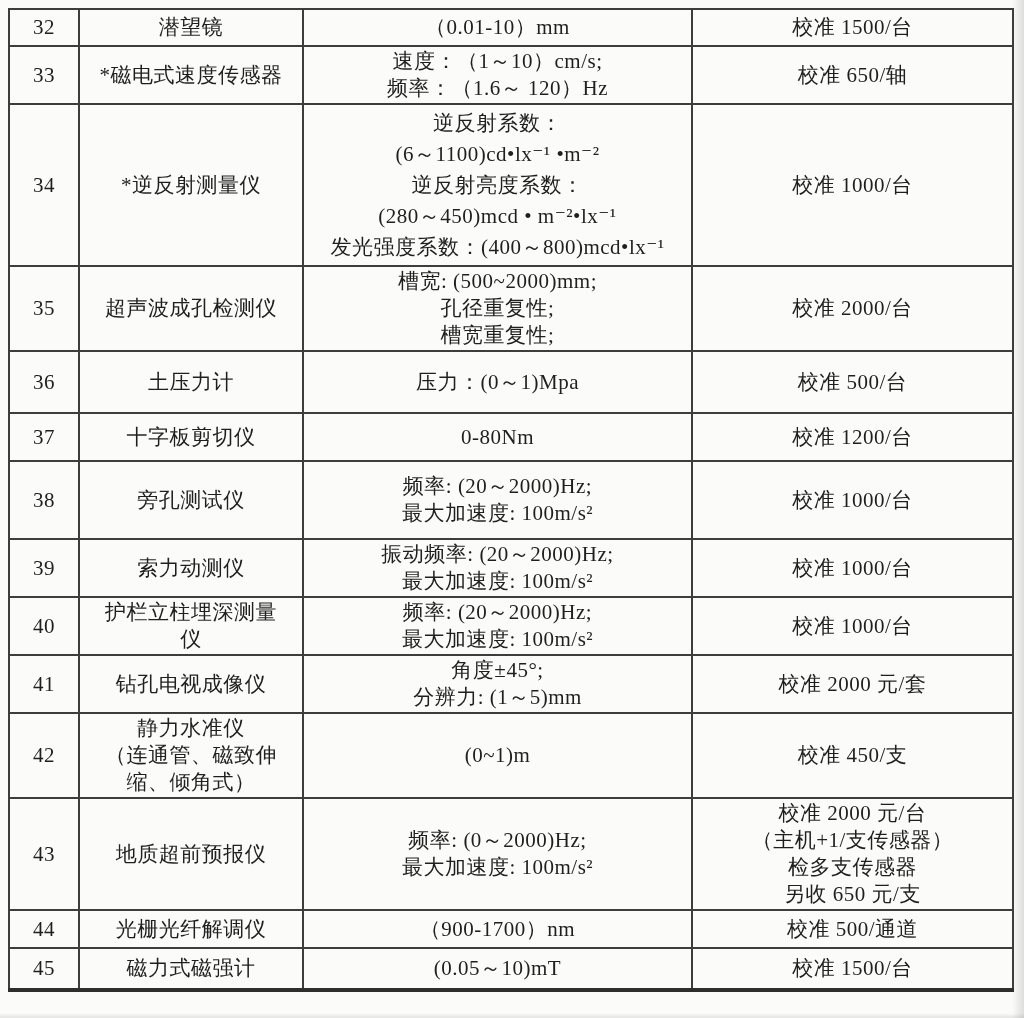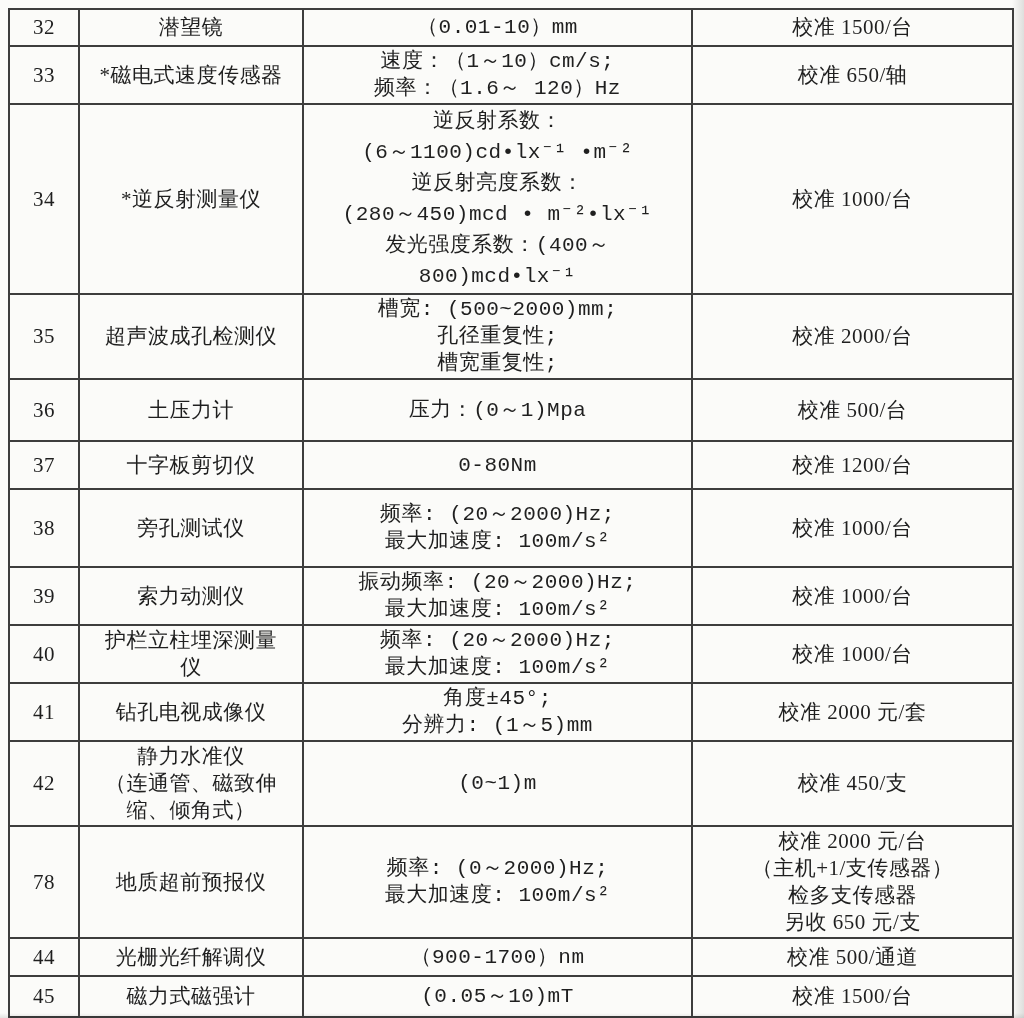--- a/index.html
+++ b/index.html
@@ -34,21 +34,21 @@
     white-space: pre-line;
     line-height: 27px;
     font-size: 21px;
     padding: 1px 4px;
     letter-spacing: 0.5px;
     overflow: hidden;
   }
   table.fee-table tr.row-34 td.range-cell { line-height: 31px; }
   table.fee-table tr:last-child td { border-bottom: 4px solid #2e2e2e; }
   td.no-cell { font-size: 20px; letter-spacing: 0; font-family: Liberation Serif, serif; }
-  td.range-cell { letter-spacing: 0.2px; font-family: Liberation Mono, monospace; }
+  td.range-cell { letter-spacing: 0.2px; }
   
   .edge-right {
     position: absolute;
     top: 0; right: 0;
     width: 12px; height: 100%;
     background: linear-gradient(to right, rgba(120,120,120,0) 0%, rgba(120,120,120,0.22) 100%);
     pointer-events: none;
   }
   .edge-bottom {
     position: absolute;
@@ -145,21 +145,21 @@
       </tr>
       <tr style="height:84px">
         <td class="no-cell">42</td>
         <td class="name-cell">静力水准仪
 （连通管、磁致伸
 缩、倾角式）</td>
         <td class="range-cell">(0~1)m</td>
         <td class="fee-cell">校准 450/支</td>
       </tr>
       <tr style="height:110px">
-        <td class="no-cell">78</td>
+        <td class="no-cell">43</td>
         <td class="name-cell">地质超前预报仪</td>
         <td class="range-cell">频率: (0～2000)Hz;
 最大加速度: 100m/s²</td>
         <td class="fee-cell">校准 2000 元/台
 （主机+1/支传感器）
 检多支传感器
 另收 650 元/支</td>
       </tr>
       <tr style="height:38px">
         <td class="no-cell">44</td>

